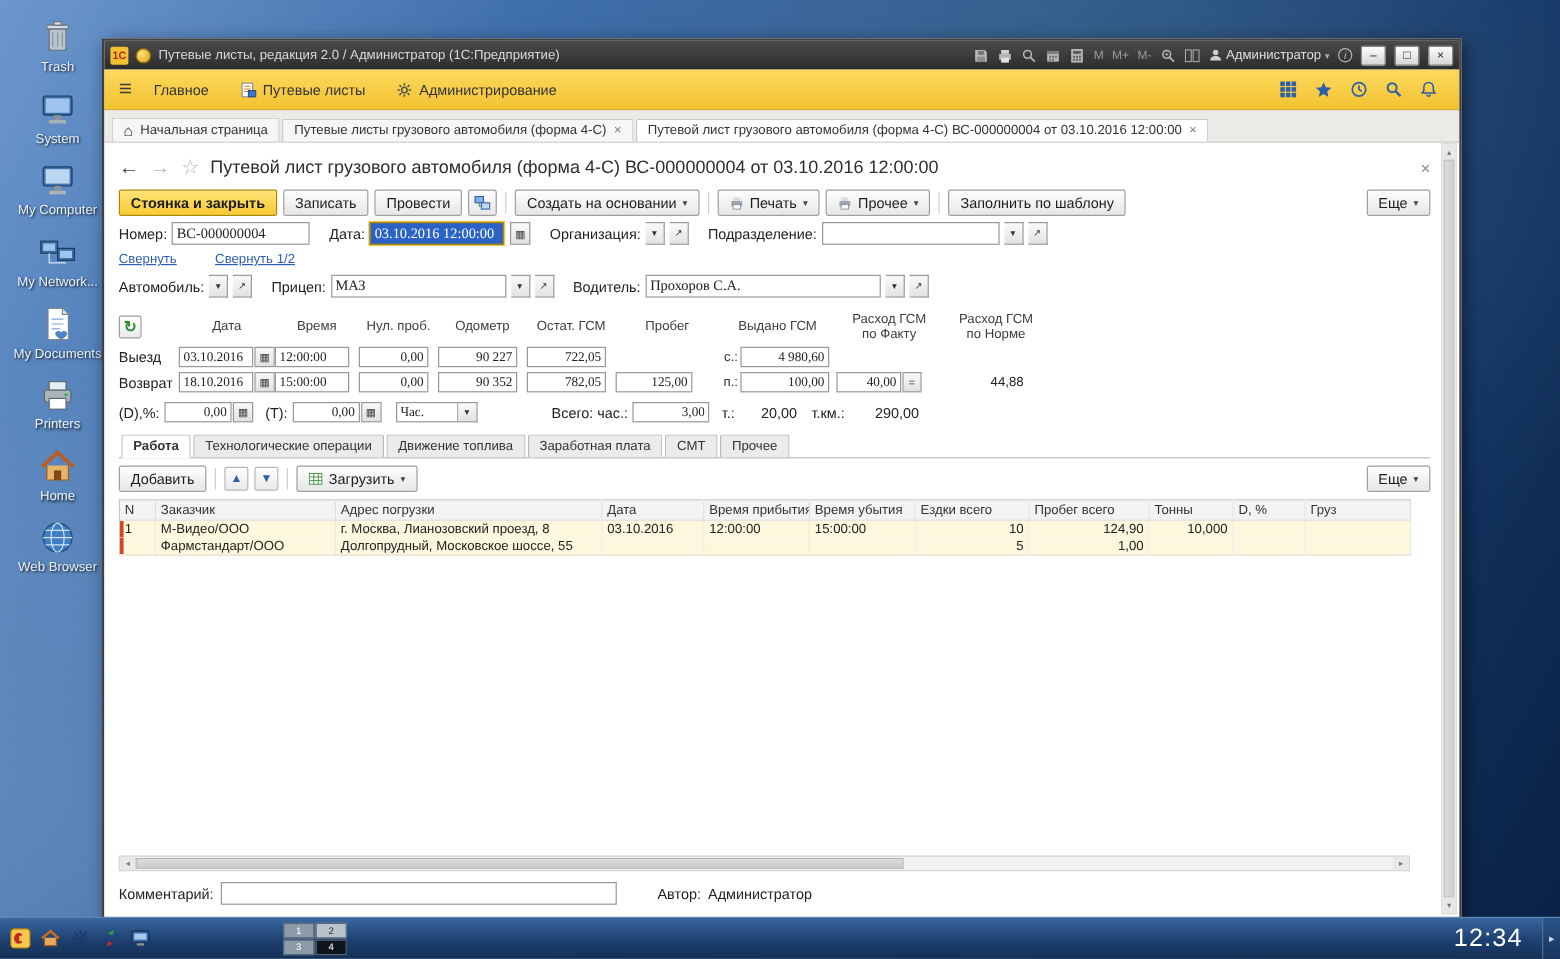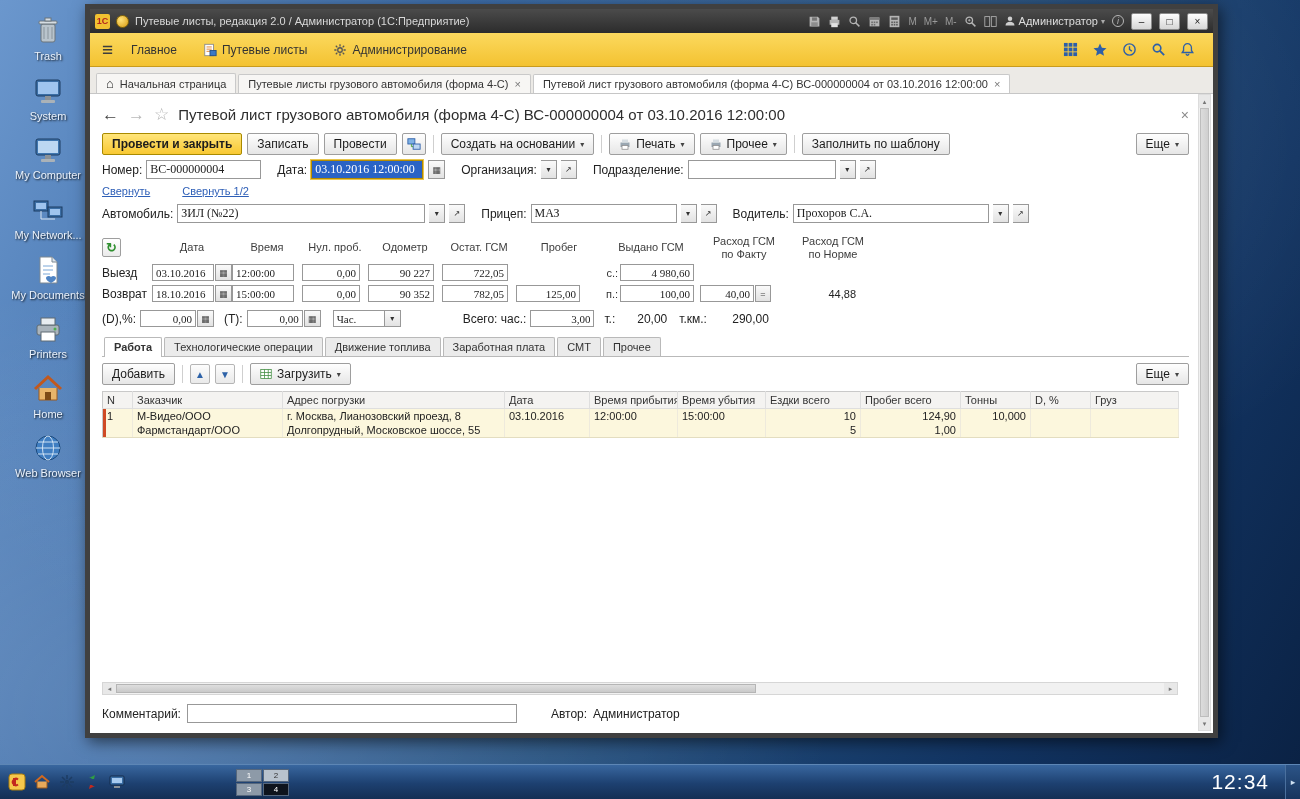--- a/index.html
+++ b/index.html
@@ -26,22 +26,22 @@
     display:flex; align-items:center; padding:0 0 0 8px; }
   .tbicons { display:flex; align-items:center; gap:7px; }
   .pager { display:grid; grid-template-columns:26px 26px; grid-template-rows:13px 13px; gap:1px; margin-left:110px; }
   .pcell { font-size:8px; color:#fff; display:flex; align-items:center; justify-content:center; border:1px solid #56677c; background:#8d9aa8; }
   .pcell.alt { background:#b9c3cd; color:#333; }
   .pcell.active { background:#0e141d; }
   .clock { margin-left:auto; font-size:21px; color:#fff; letter-spacing:1px; padding-right:16px; }
   .panel-hide { width:15px; height:35px; background:linear-gradient(#2c5документ487,#16335c); background:linear-gradient(#2c5487,#16335c); border-left:1px solid #4a709e; color:#cfe0f2; font-size:9px; display:flex; align-items:center; justify-content:center; }
 
   
-  .win { position:absolute; left:85px; top:4px; width:1133px; height:734px; z-index:3;
-    background:#fff; border:5px solid #404040; box-shadow:3px 4px 14px rgba(0,0,0,.55);
+  .win { position:absolute; left:85px; top:32px; width:1133px; height:734px; z-index:3;
+    background:#fff; border:2px solid #404040; box-shadow:3px 4px 14px rgba(0,0,0,.55);
     display:flex; flex-direction:column; }
 
   .titlebar { height:24px; flex:0 0 24px; background:linear-gradient(#4b4b4b,#2c2c2c);
     display:flex; align-items:center; gap:6px; padding:0 5px; color:#d8d8d8; font-size:11px; }
   .logo { width:15px; height:15px; background:#f2c131; border-radius:2px; color:#b3261e; font-weight:bold; font-size:9px; display:flex; align-items:center; justify-content:center; flex:0 0 auto; }
   .dotbtn { width:13px; height:13px; border-radius:50%; background:radial-gradient(circle at 35% 35%, #ffe27a, #d89b12); border:1px solid #8a6a0a; flex:0 0 auto; }
   .tb-title { white-space:nowrap; overflow:hidden; text-overflow:ellipsis; }
   .tb-right { margin-left:auto; display:flex; align-items:center; gap:7px; }
   .mem { color:#9a9a9a; font-size:10px; }
   .tb-user { display:flex; align-items:center; gap:3px; color:#ddd; }
@@ -419,21 +419,21 @@
 
     <div class="form-head">
       <button class="navbtn back">←</button>
       <button class="navbtn fwd">→</button>
       <span class="fav-star">☆</span>
       <span class="form-title">Путевой лист грузового автомобиля (форма 4-С) ВС-000000004 от 03.10.2016 12:00:00</span>
       <span class="form-close">×</span>
     </div>
 
     <div class="tb1">
-      <button class="btn primary">Провести и закрыть</button>
+      <button class="btn primary">Стоянка и закрыть</button>
       <button class="btn">Записать</button>
       <button class="btn">Провести</button>
       <button class="btn iconbtn">
           <svg width="14" height="14" viewBox="0 0 16 16">
             <rect x="1" y="2" width="8" height="6" fill="#7fb2e5" stroke="#2d5fa8"></rect>
             <rect x="7" y="8" width="8" height="6" fill="#bcd7f2" stroke="#2d5fa8"></rect>
             <path d="M5 8v3h2" stroke="#3d9b35" fill="none"></path>
           </svg>
         </button>
       <span class="vsep"></span>
@@ -492,21 +492,20 @@
       <span class="cbtn">↗</span>
     </div>
 
     <div class="linkrow">
       <span class="lnk">Свернуть</span>
       <span class="lnk">Свернуть 1/2</span>
     </div>
 
     <div class="fieldrow">
       <span class="flabel">Автомобиль:</span>
-      <input class="inp" style="width: 248px;" value="ЗИЛ (№22)">
       <span class="cbtn">▾</span>
       <span class="cbtn">↗</span>
       <span class="gap"></span>
       <span class="flabel">Прицеп:</span>
       <input class="inp" style="width: 146px;" value="МАЗ">
       <span class="cbtn">▾</span>
       <span class="cbtn">↗</span>
       <span class="gap"></span>
       <span class="flabel">Водитель:</span>
       <input class="inp" style="width: 196px;" value="Прохоров С.А.">

